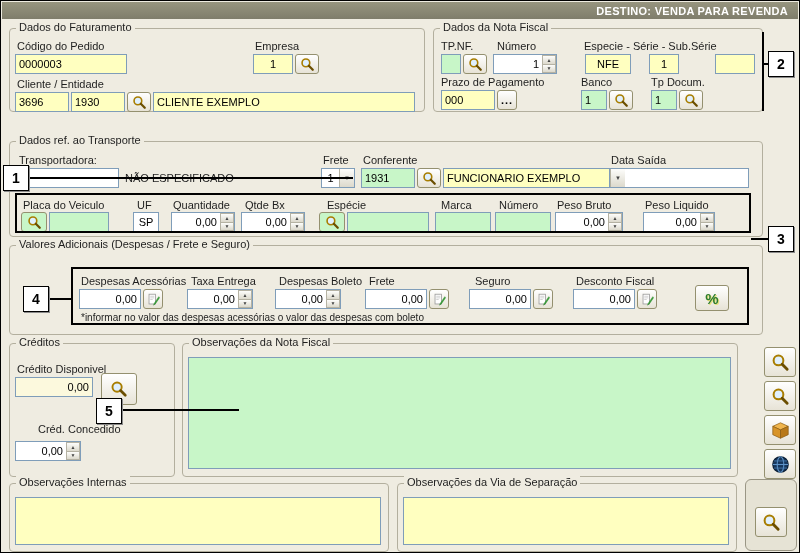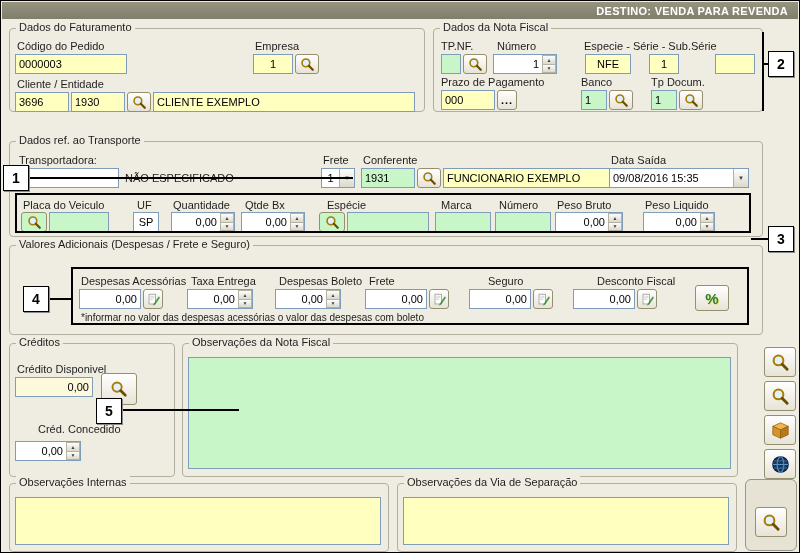--- a/index.html
+++ b/index.html
@@ -150,21 +150,20 @@
   <div class="btn" style="left:416px;top:167px;width:24px;">
     <svg viewBox="0 0 16 16" width="15" height="15">
         <circle cx="6.3" cy="6.3" r="4.1" fill="#dff0ff" stroke="#a87d00" stroke-width="1.7"></circle>
         <line x1="9.4" y1="9.4" x2="13.6" y2="13.6" stroke="#6b4e00" stroke-width="2.4" stroke-linecap="round"></line>
       </svg>
   </div>
   <div class="inp yellow" style="left:442px;top:167px;width:180px;">FUNCIONARIO EXEMPLO</div>
 
   <div class="lbl" style="left:610px;top:153px;">Data Saída</div>
   <div class="spin" style="left:608px;top:167px;width:140px;">
-    <div class="val left">09/08/2016 15:35</div>
     <div class="combo-arr">▼</div>
   </div>
 
   <div class="lbl" style="left:22px;top:198px;">Placa do Veiculo</div>
   <div class="btn greenbg" style="left:20px;top:211px;width:26px;">
     <svg viewBox="0 0 16 16" width="15" height="15">
         <circle cx="6.3" cy="6.3" r="4.1" fill="#dff0ff" stroke="#a87d00" stroke-width="1.7"></circle>
         <line x1="9.4" y1="9.4" x2="13.6" y2="13.6" stroke="#6b4e00" stroke-width="2.4" stroke-linecap="round"></line>
       </svg>
   </div>
@@ -258,31 +257,31 @@
   <div class="lbl" style="left:368px;top:274px;">Frete</div>
   <div class="inp num" style="left:364px;top:288px;width:62px;">0,00</div>
   <div class="btn" style="left:428px;top:288px;width:20px;">
     <svg viewBox="0 0 16 16" width="13" height="13">
         <rect x="2.5" y="1.5" width="8" height="12" fill="#ffffff" stroke="#9a9a9a"></rect>
         <path d="M4 4h5M4 6h5M4 8h3" stroke="#c8c8c8" stroke-width="1"></path>
         <path d="M14.5 4.5 L9 12.5 L8 15 L10.2 13.5 L15.5 5.8 Z" fill="#3aa63a" stroke="#1f7a1f" stroke-width="0.5"></path>
       </svg>
   </div>
 
-  <div class="lbl" style="left:474px;top:274px;margin-left:13px;">Seguro</div>
+  <div class="lbl" style="left:474px;top:274px;">Seguro</div>
   <div class="inp num" style="left:468px;top:288px;width:62px;">0,00</div>
   <div class="btn" style="left:532px;top:288px;width:20px;">
     <svg viewBox="0 0 16 16" width="13" height="13">
         <rect x="2.5" y="1.5" width="8" height="12" fill="#ffffff" stroke="#9a9a9a"></rect>
         <path d="M4 4h5M4 6h5M4 8h3" stroke="#c8c8c8" stroke-width="1"></path>
         <path d="M14.5 4.5 L9 12.5 L8 15 L10.2 13.5 L15.5 5.8 Z" fill="#3aa63a" stroke="#1f7a1f" stroke-width="0.5"></path>
       </svg>
   </div>
 
-  <div class="lbl" style="left:576px;top:274px;padding-left:20px;">Desconto Fiscal</div>
+  <div class="lbl" style="left:555px;top:274px;padding-left:20px;">Desconto Fiscal</div>
   <div class="inp num" style="left:572px;top:288px;width:62px;">0,00</div>
   <div class="btn" style="left:636px;top:288px;width:20px;">
     <svg viewBox="0 0 16 16" width="13" height="13">
         <rect x="2.5" y="1.5" width="8" height="12" fill="#ffffff" stroke="#9a9a9a"></rect>
         <path d="M4 4h5M4 6h5M4 8h3" stroke="#c8c8c8" stroke-width="1"></path>
         <path d="M14.5 4.5 L9 12.5 L8 15 L10.2 13.5 L15.5 5.8 Z" fill="#3aa63a" stroke="#1f7a1f" stroke-width="0.5"></path>
       </svg>
   </div>
 
   <div class="btn" style="left:694px;top:284px;width:34px;height:26px;">

